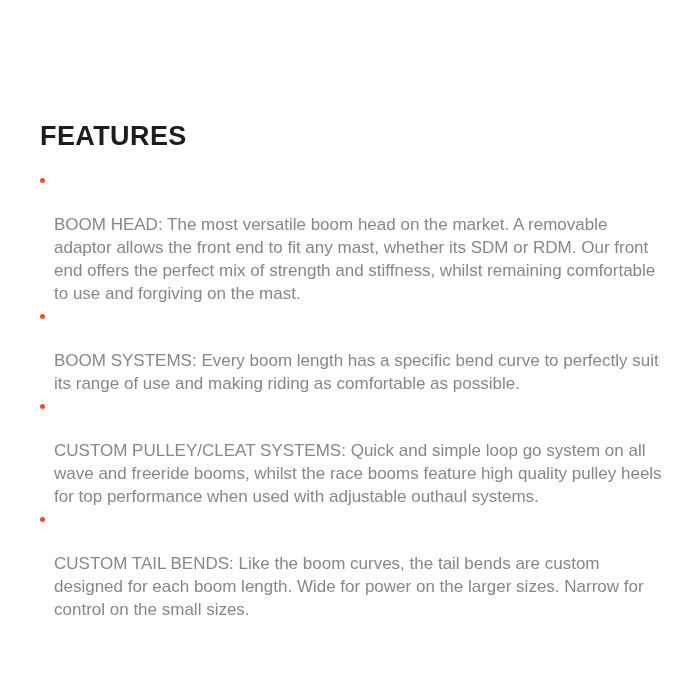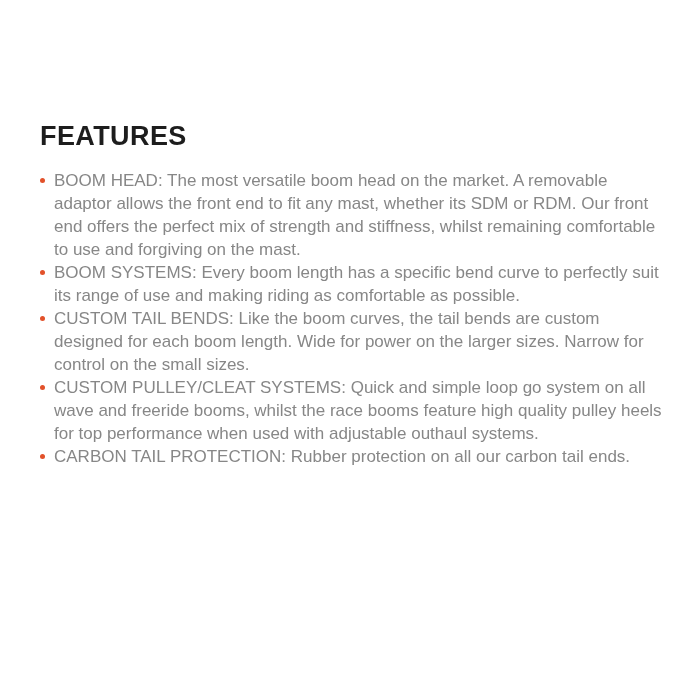--- a/index.html
+++ b/index.html
@@ -47,20 +47,21 @@
   .bullet {
     flex: 0 0 auto;
     width: 5px;
     height: 5px;
     border-radius: 50%;
     background: var(--bullet);
     margin: 9px 9px 0 0;
   }
   .feature-text {
     flex: 1 1 auto;
+    margin-top: 44px;
   }
 </style>
 </head>
 <body>
 
 <div class="page">
   <h1 class="features-heading">FEATURES</h1>
 
   <ul class="feature-list">
     <li class="feature-item">
@@ -68,27 +69,22 @@
       <span class="feature-text"><span>BOOM HEAD:</span>
         <span>The most versatile boom head on the market. A removable adaptor allows the front end to fit any mast, whether its SDM or RDM. Our front end offers the perfect mix of strength and stiffness, whilst remaining comfortable to use and forgiving on the mast.</span></span>
     </li>
     <li class="feature-item">
       <span class="bullet"></span>
       <span class="feature-text"><span>BOOM SYSTEMS:</span>
         <span>Every boom length has a specific bend curve to perfectly suit its range of use and making riding as comfortable as possible.</span></span>
     </li>
     <li class="feature-item">
       <span class="bullet"></span>
-      <span class="feature-text"><span>CUSTOM TAIL BENDS:</span>
-        <span>Like the boom curves, the tail bends are custom designed for each boom length. Wide for power on the larger sizes. Narrow for control on the small sizes.</span></span>
-    </li>
-    <li class="feature-item">
-      <span class="bullet"></span>
       <span class="feature-text"><span>CUSTOM PULLEY/CLEAT SYSTEMS:</span>
         <span>Quick and simple loop go system on all wave and freeride booms, whilst the race booms feature high quality pulley heels for top performance when used with adjustable outhaul systems.</span></span>
     </li>
     <li class="feature-item">
       <span class="bullet"></span>
-      <span class="feature-text"><span>CARBON TAIL PROTECTION:</span>
-        <span>Rubber protection on all our carbon tail ends.</span></span>
+      <span class="feature-text"><span>CUSTOM TAIL BENDS:</span>
+        <span>Like the boom curves, the tail bends are custom designed for each boom length. Wide for power on the larger sizes. Narrow for control on the small sizes.</span></span>
     </li>
   </ul>
 </div>
 
 </body></html>

